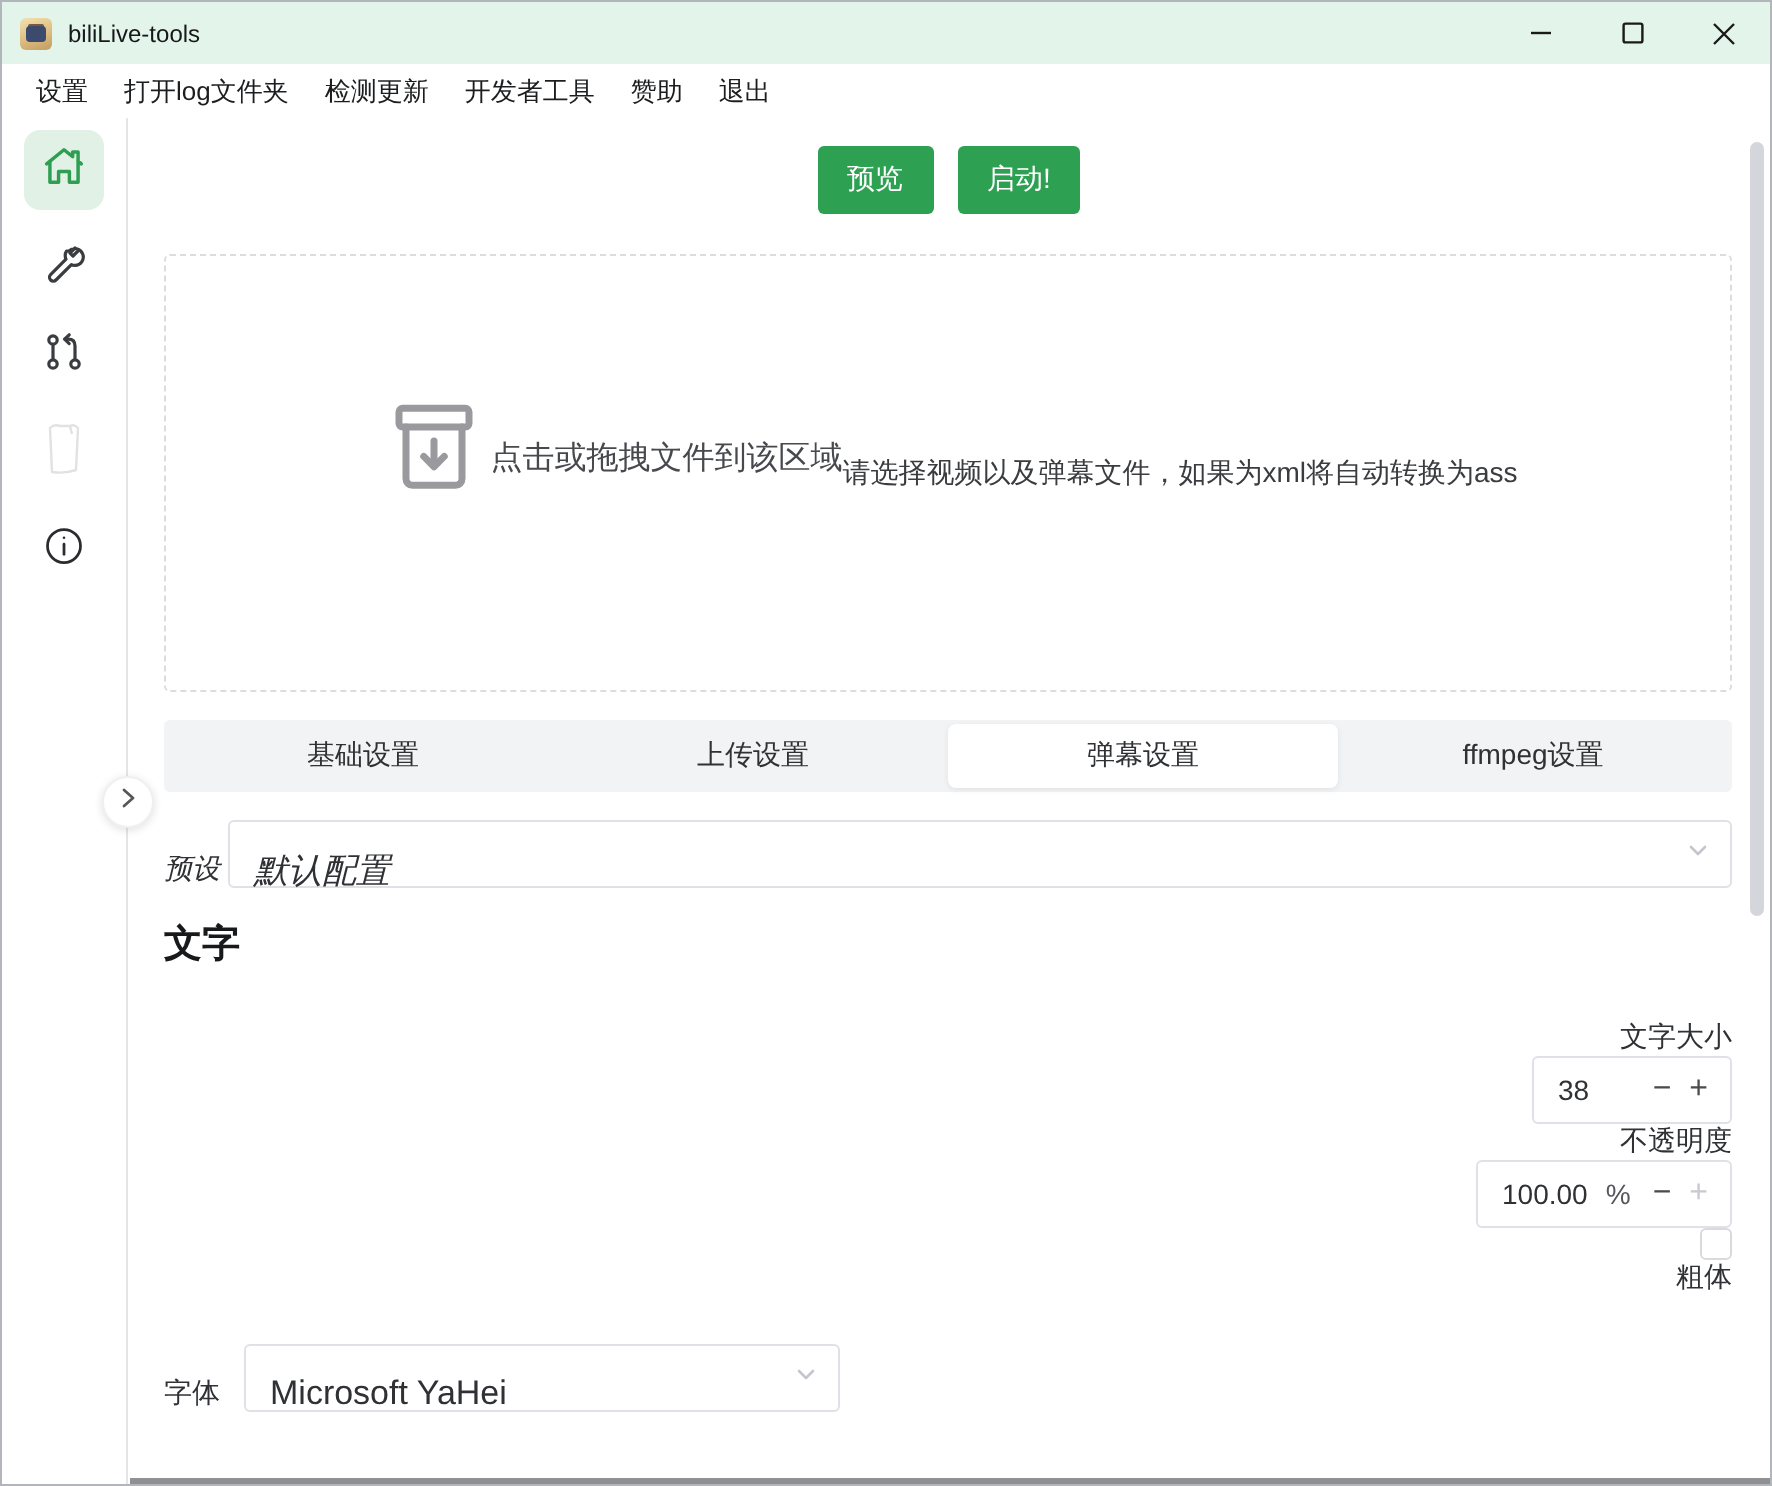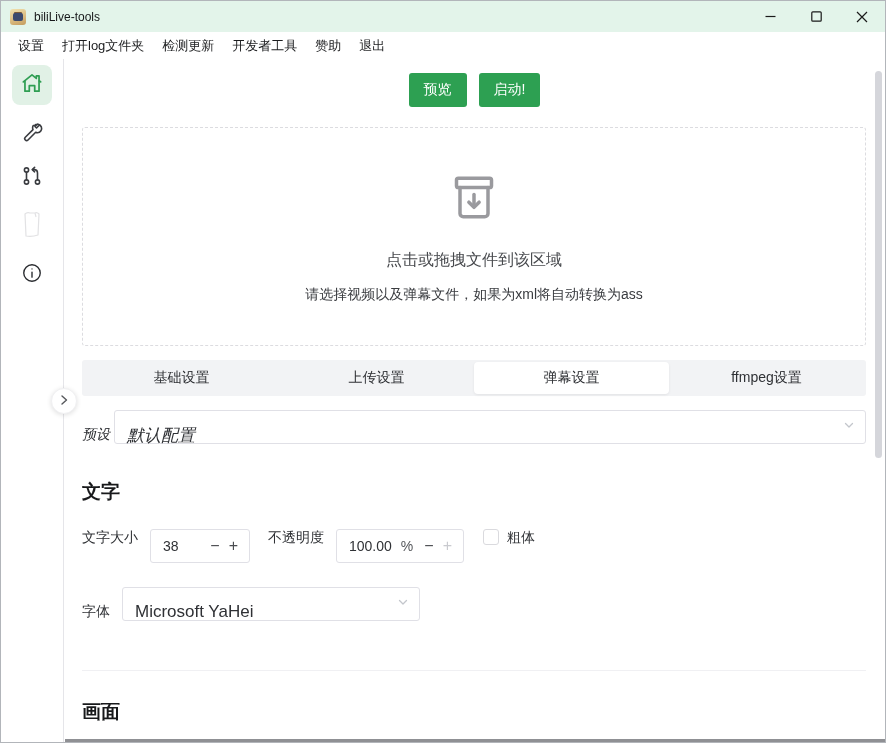--- a/index.html
+++ b/index.html
@@ -60,21 +60,21 @@
   .actions { display:flex; justify-content:center; gap:12px; padding-top:14px;align-items:center; }
   .btn {
     height:34px; padding:0 15px; border:none; border-radius:3px;
     background:var(--primary,#2da052); color:#fff; font-size:14px;
     display:flex; align-items:center; font-family:inherit;
   }
   
   .dropzone {
     margin:20px 19px 0 18px; height:219px;
     border:1px dashed #dcdce0; border-radius:3px;
-    display:flex; flex-direction:column; align-items:center; justify-content:center;
+    display:flex; flex-direction:row; align-items:center; justify-content:center;
     background:#fff;
   }
   .dz-icon { margin-bottom:20px; }
   .dz-title { font-size:16px; color:#47494d; margin-bottom:15px; }
   .dz-sub { font-size:14px; color:#3a3c40; }
   
   .tabs {
     margin:14px 19px 0 18px; height:36px; background:#f2f3f5;
     border-radius:3px; display:flex; padding:2px;
   }
@@ -87,23 +87,23 @@
   .preset-row { margin:14px 19px 0 18px; display:flex; align-items:flex-end; gap:4px;font-style:italic; }
   .field-label { font-size:14px; color:#2f3135; white-space:nowrap; }
   .select {
     position:relative; height:34px; border:1px solid #e0e0e6; border-radius:3px;
     display:flex; align-items:center; padding:16px 30px 0 12px;
     font-size:17px; color:#2f3135; background:#fff;
   }
   .select.grow { flex:1; }
   .select .chev { position:absolute; right:9px; top:50%; transform:translateY(-50%); }
   
-  .section-title { margin:36px 0 0 18px; font-size:19px; font-weight:bold; color:#18191b; line-height:24px; }
+  .section-title { margin:17px 0 0 18px; font-size:19px; font-weight:bold; color:#18191b; line-height:24px; }
   .section-title.canvas { margin-top:29px; }
-  .controls-row { margin:25px 19px 0 18px; display:flex; align-items:flex-start; }
+  .controls-row { margin:25px 19px 0 18px; display:flex; align-items:flex-end;flex-direction:column; }
   .num-input {
     height:34px; border:1px solid #e0e0e6; border-radius:3px; background:#fff;
     display:flex; align-items:center; padding:0 11px 0 12px; font-size:14px; color:#2f3135;
   }
   .num-input .val { flex:1; }
   .num-w1 { width:100px; margin-left:12px; }
   .num-w2 { width:128px; margin-left:12px; }
   .suffix { color:#55575b; margin:0 2px 0 6px; }
   .step { font-size:16px; color:#4a4c50; margin-left:9px; line-height:1; }
   .step.disabled { color:#c9cacf; }

